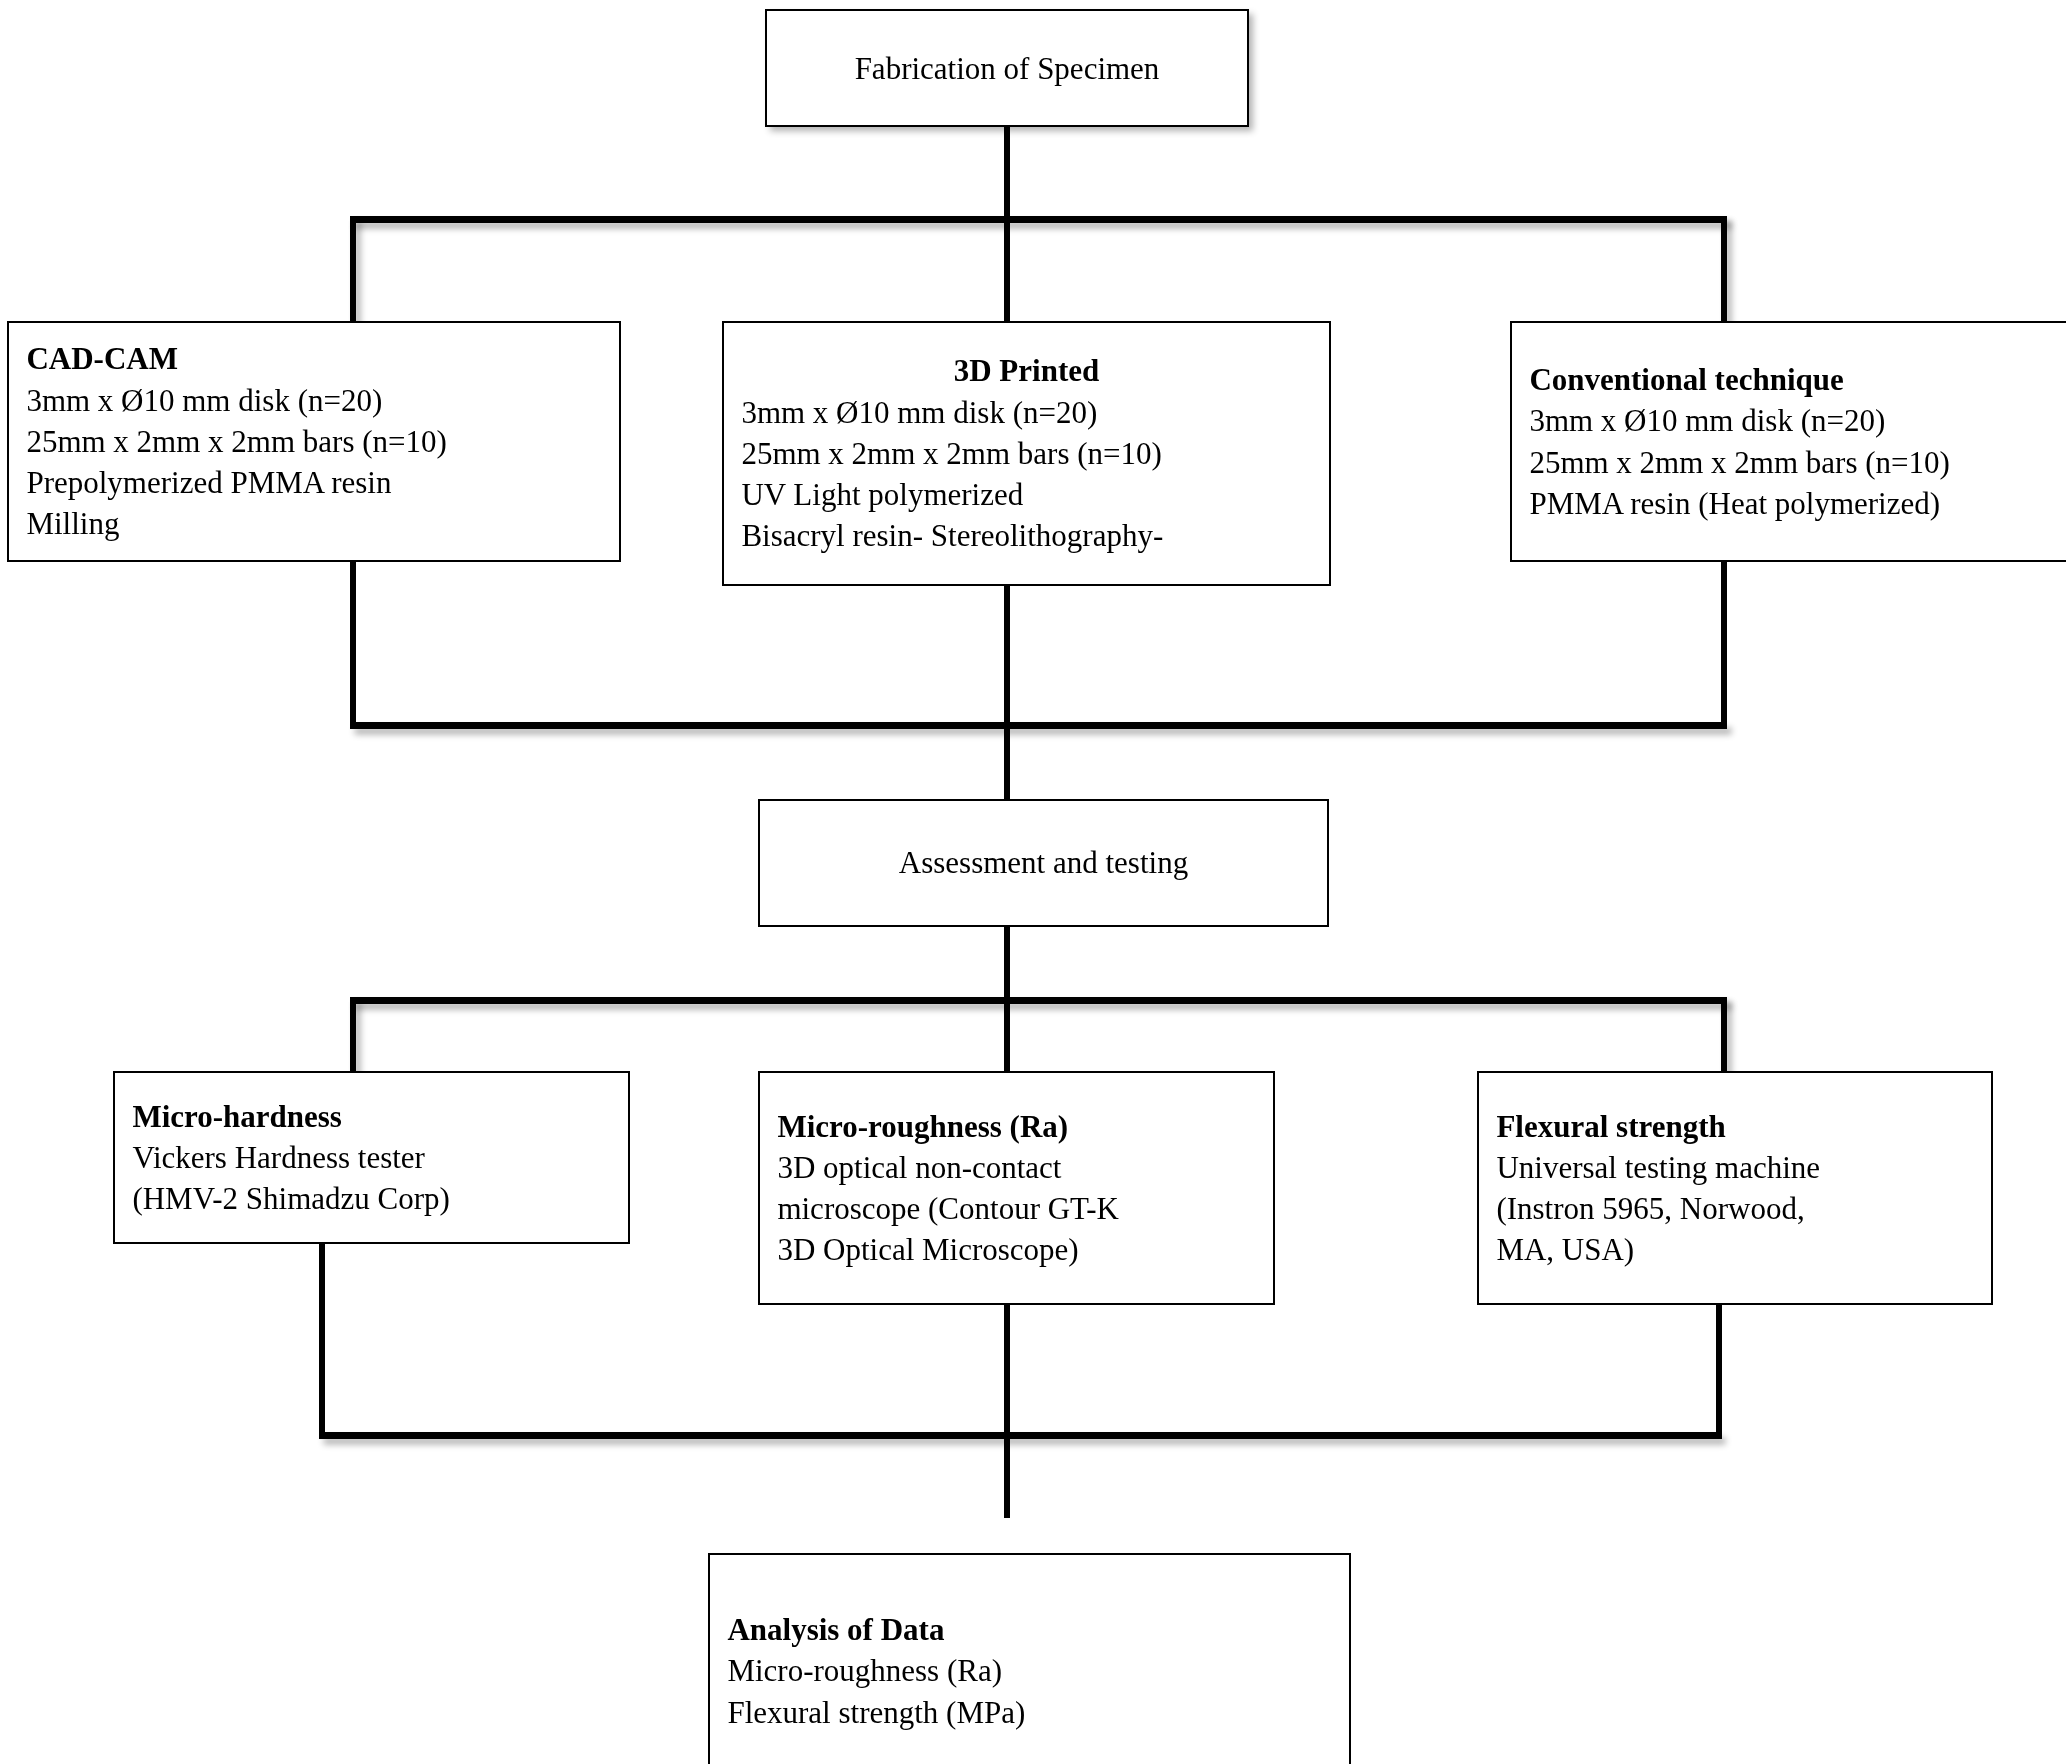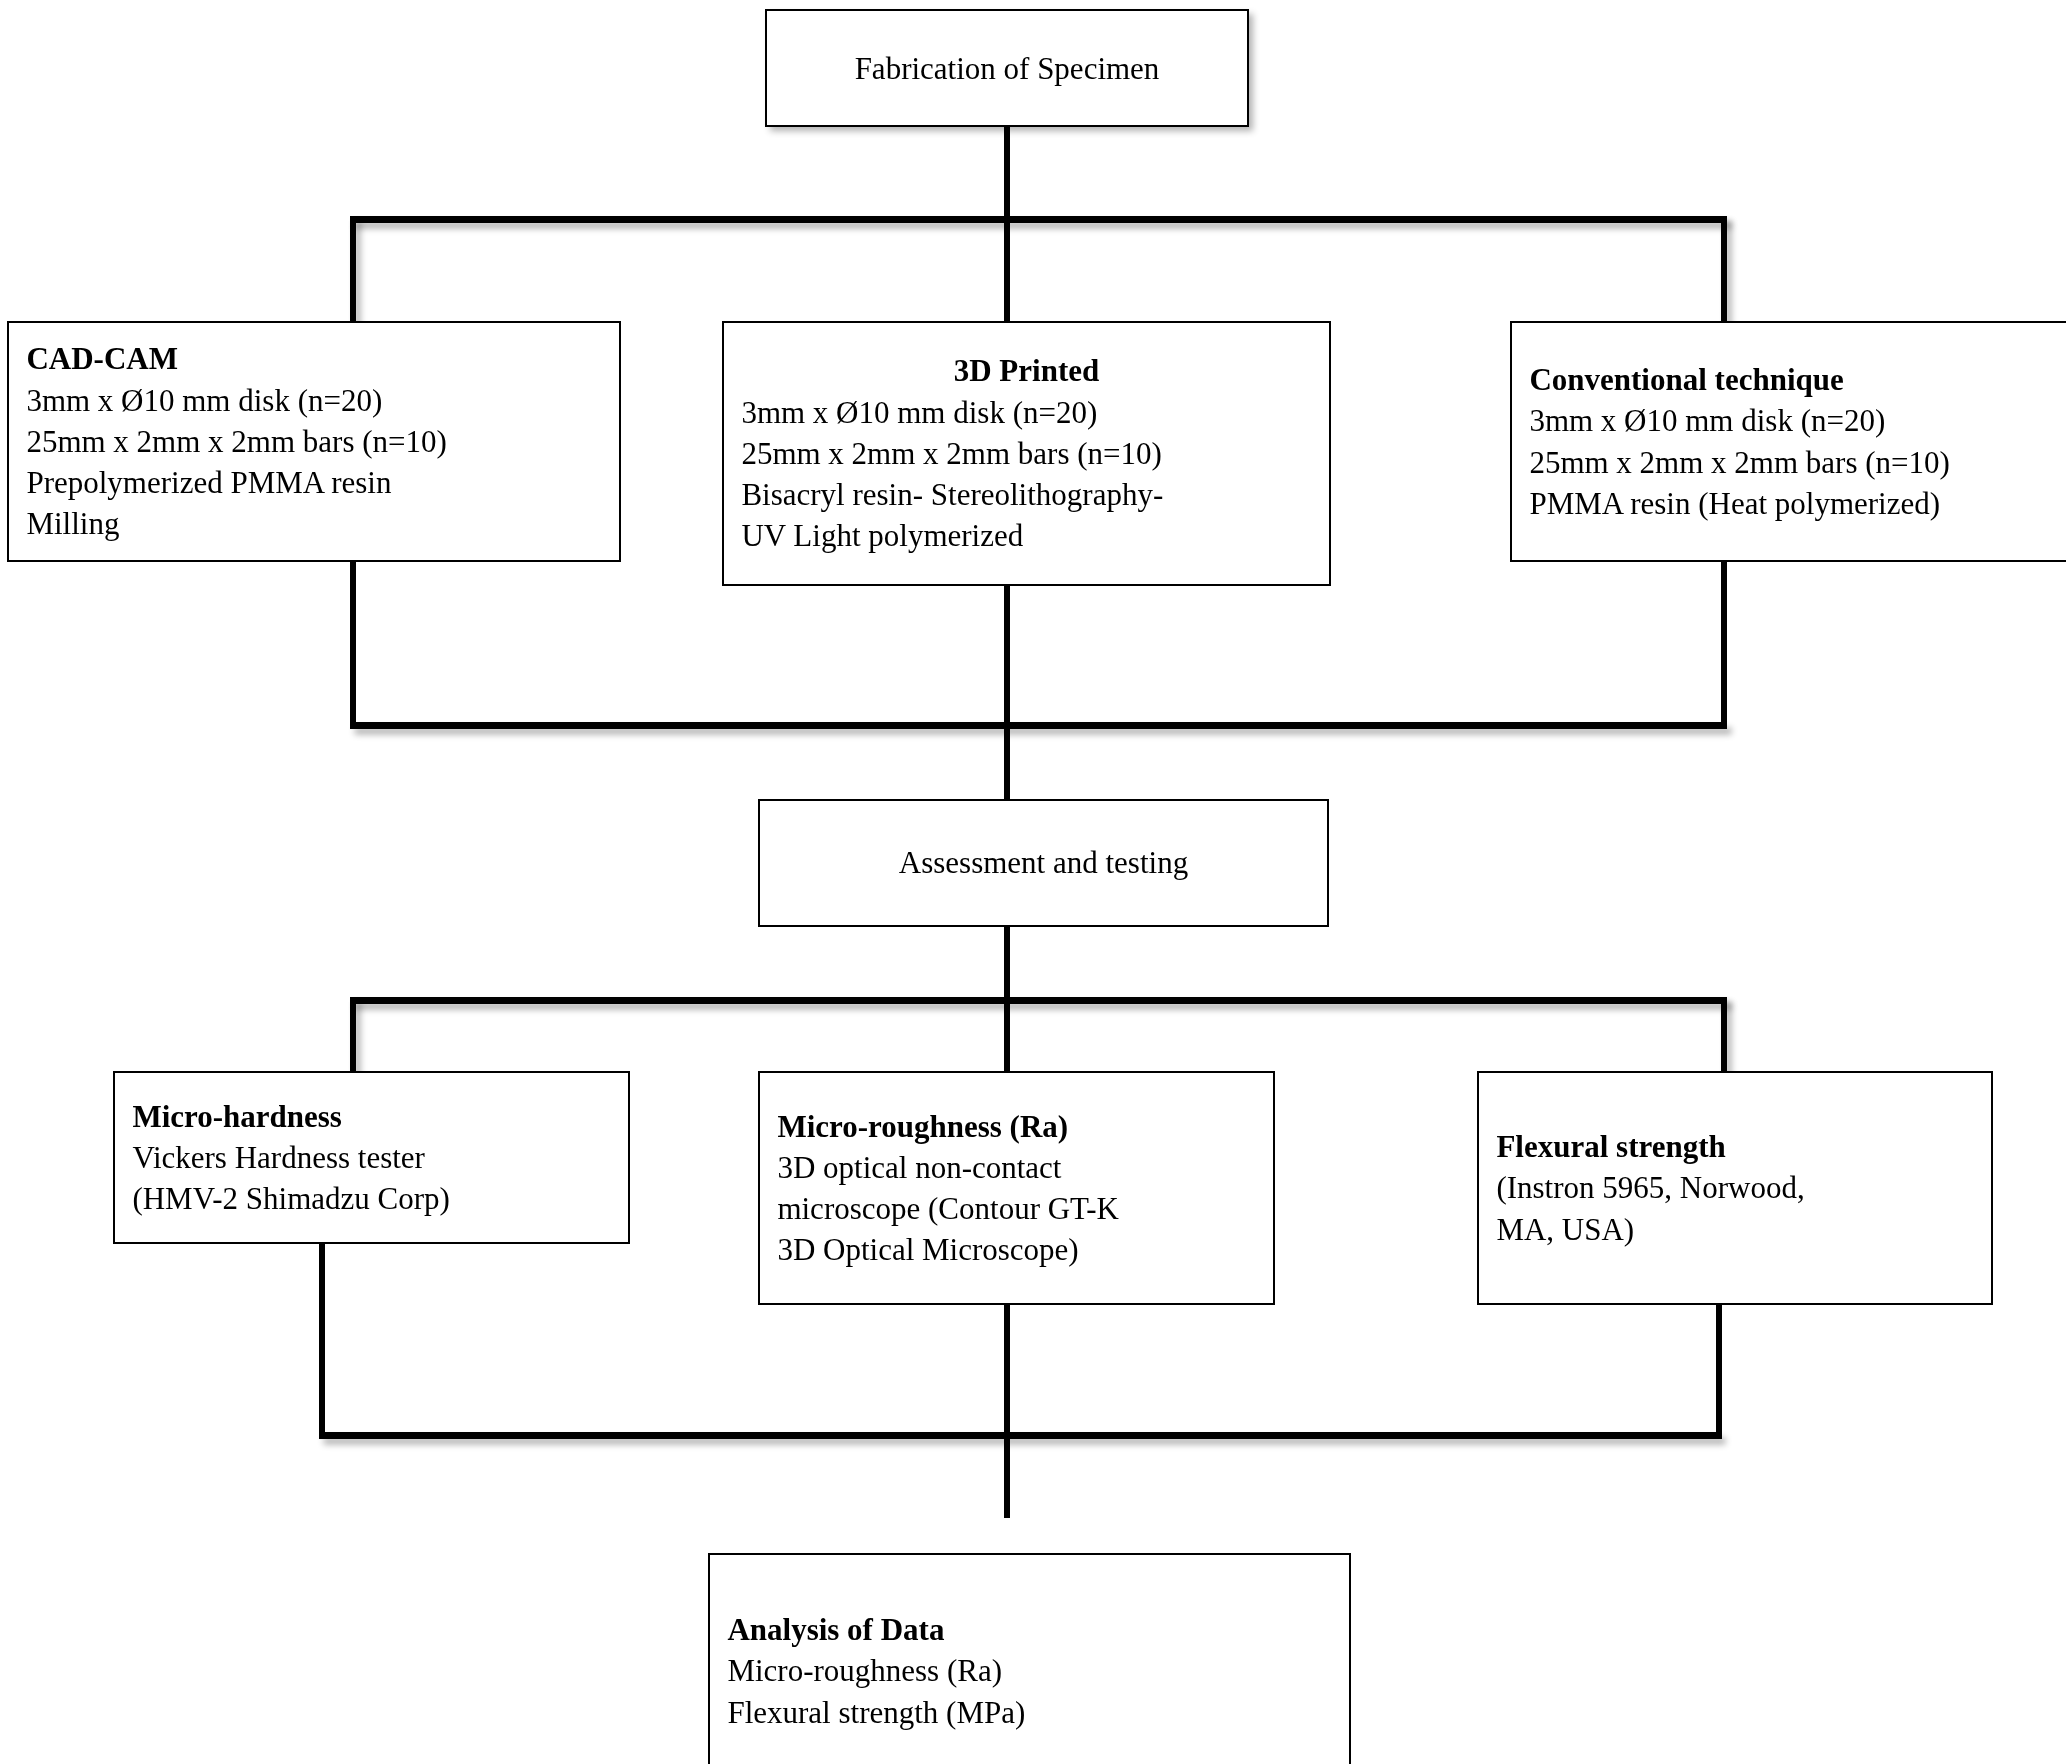--- a/index.html
+++ b/index.html
@@ -96,22 +96,22 @@
       <span class="line">Prepolymerized PMMA resin</span>
       <span class="line">Milling</span>
     </div>
   </div>
 
   <div class="box" style="left:722px; top:321px; width:609px; height:265px;">
     <div class="inner">
       <span class="line bold center">3D Printed</span>
       <span class="line">3mm x Ø10 mm disk (n=20)</span>
       <span class="line">25mm x 2mm x 2mm bars (n=10)</span>
+      <span class="line">UV Light polymerized</span>
       <span class="line">Bisacryl resin- Stereolithography-</span>
-      <span class="line">UV Light polymerized</span>
     </div>
   </div>
 
   <div class="box" style="left:1510px; top:321px; width:616px; height:241px;">
     <div class="inner">
       <span class="line bold">Conventional technique</span>
       <span class="line">3mm x Ø10 mm disk (n=20)</span>
       <span class="line">25mm x 2mm x 2mm bars (n=10)</span>
       <span class="line">PMMA resin (Heat polymerized)</span>
     </div>
@@ -148,20 +148,21 @@
       <span class="line bold">Micro-roughness (Ra)</span>
       <span class="line">3D optical non-contact</span>
       <span class="line">microscope (Contour GT-K</span>
       <span class="line">3D Optical Microscope)</span>
     </div>
   </div>
 
   <div class="box" style="left:1477px; top:1071px; width:516px; height:234px;">
     <div class="inner">
       <span class="line bold">Flexural strength</span>
+      <span class="line">Universal testing machine</span>
       <span class="line">(Instron 5965, Norwood,</span>
       <span class="line">MA, USA)</span>
     </div>
   </div>
 
   <div class="conn vert" style="left:319px; top:1241px; height:197px;"></div>
   <div class="conn vert" style="left:1004px; top:1303px; height:136px;"></div>
   <div class="conn vert" style="left:1716px; top:1303px; height:136px;"></div>
   <div class="conn horz thickbar shadow" style="left:319px; top:1432px; width:1402px;"></div>
   <div class="conn vert" style="left:1004px; top:1432px; height:86px;"></div>

